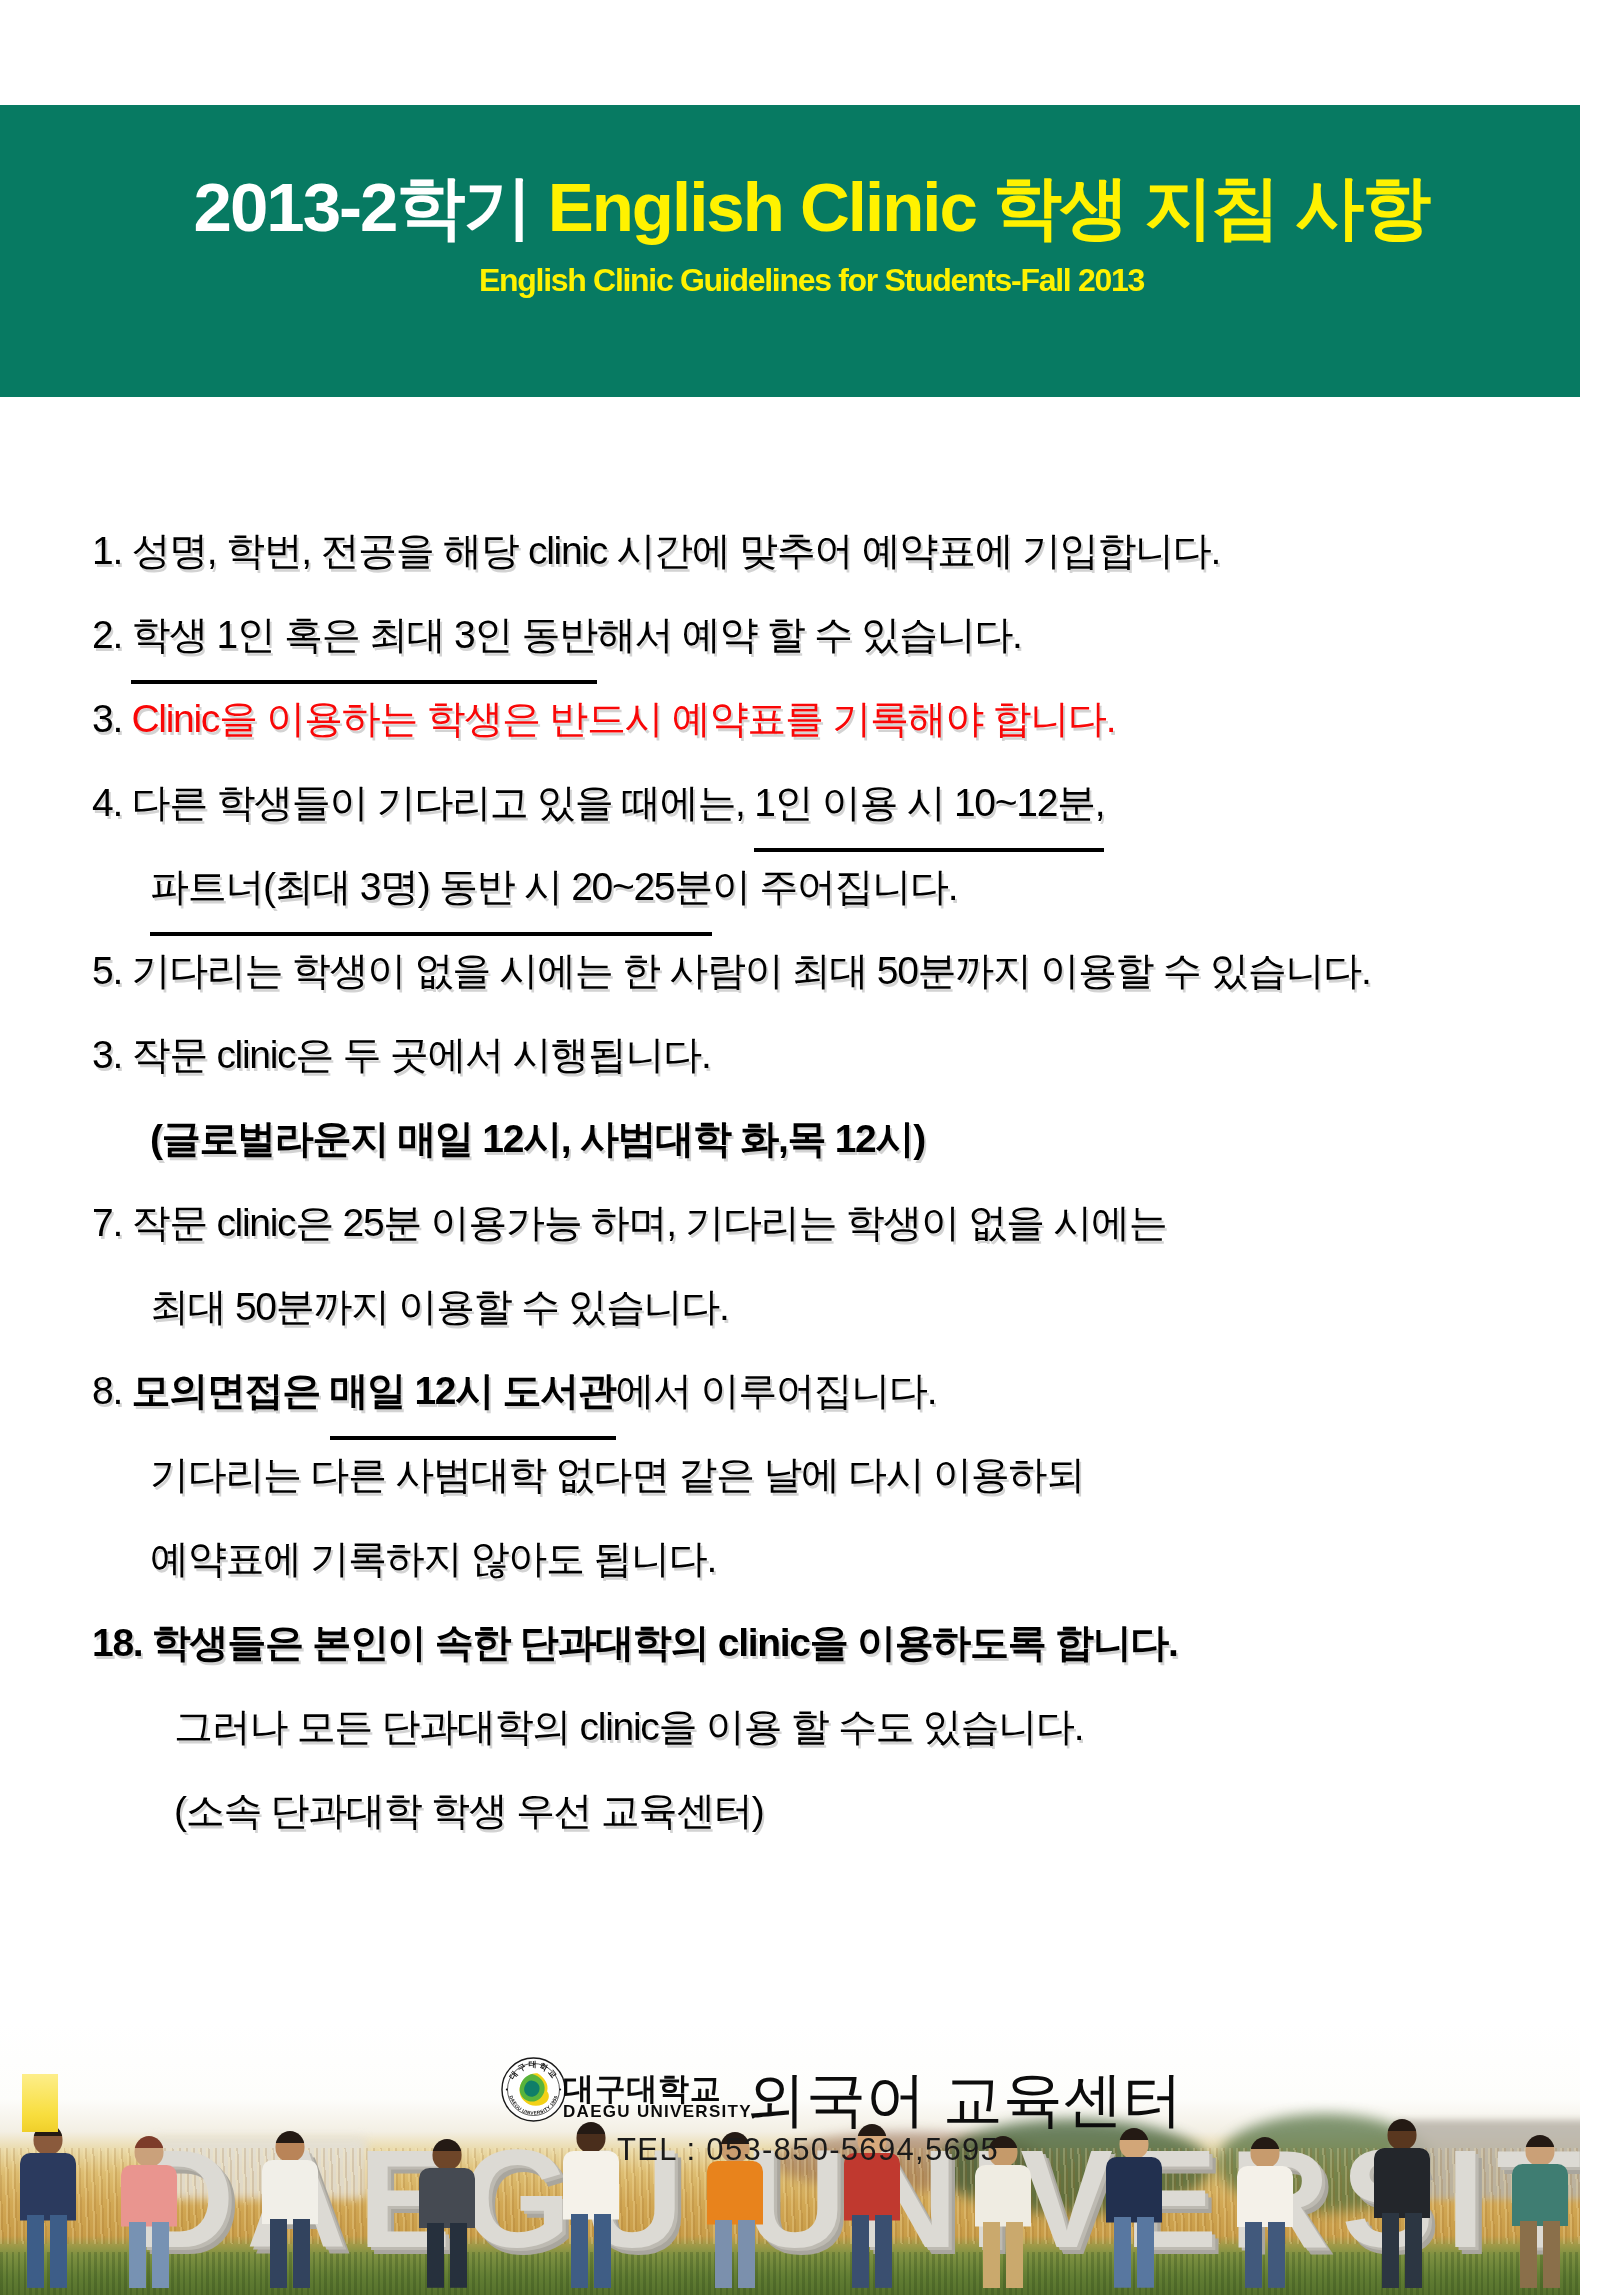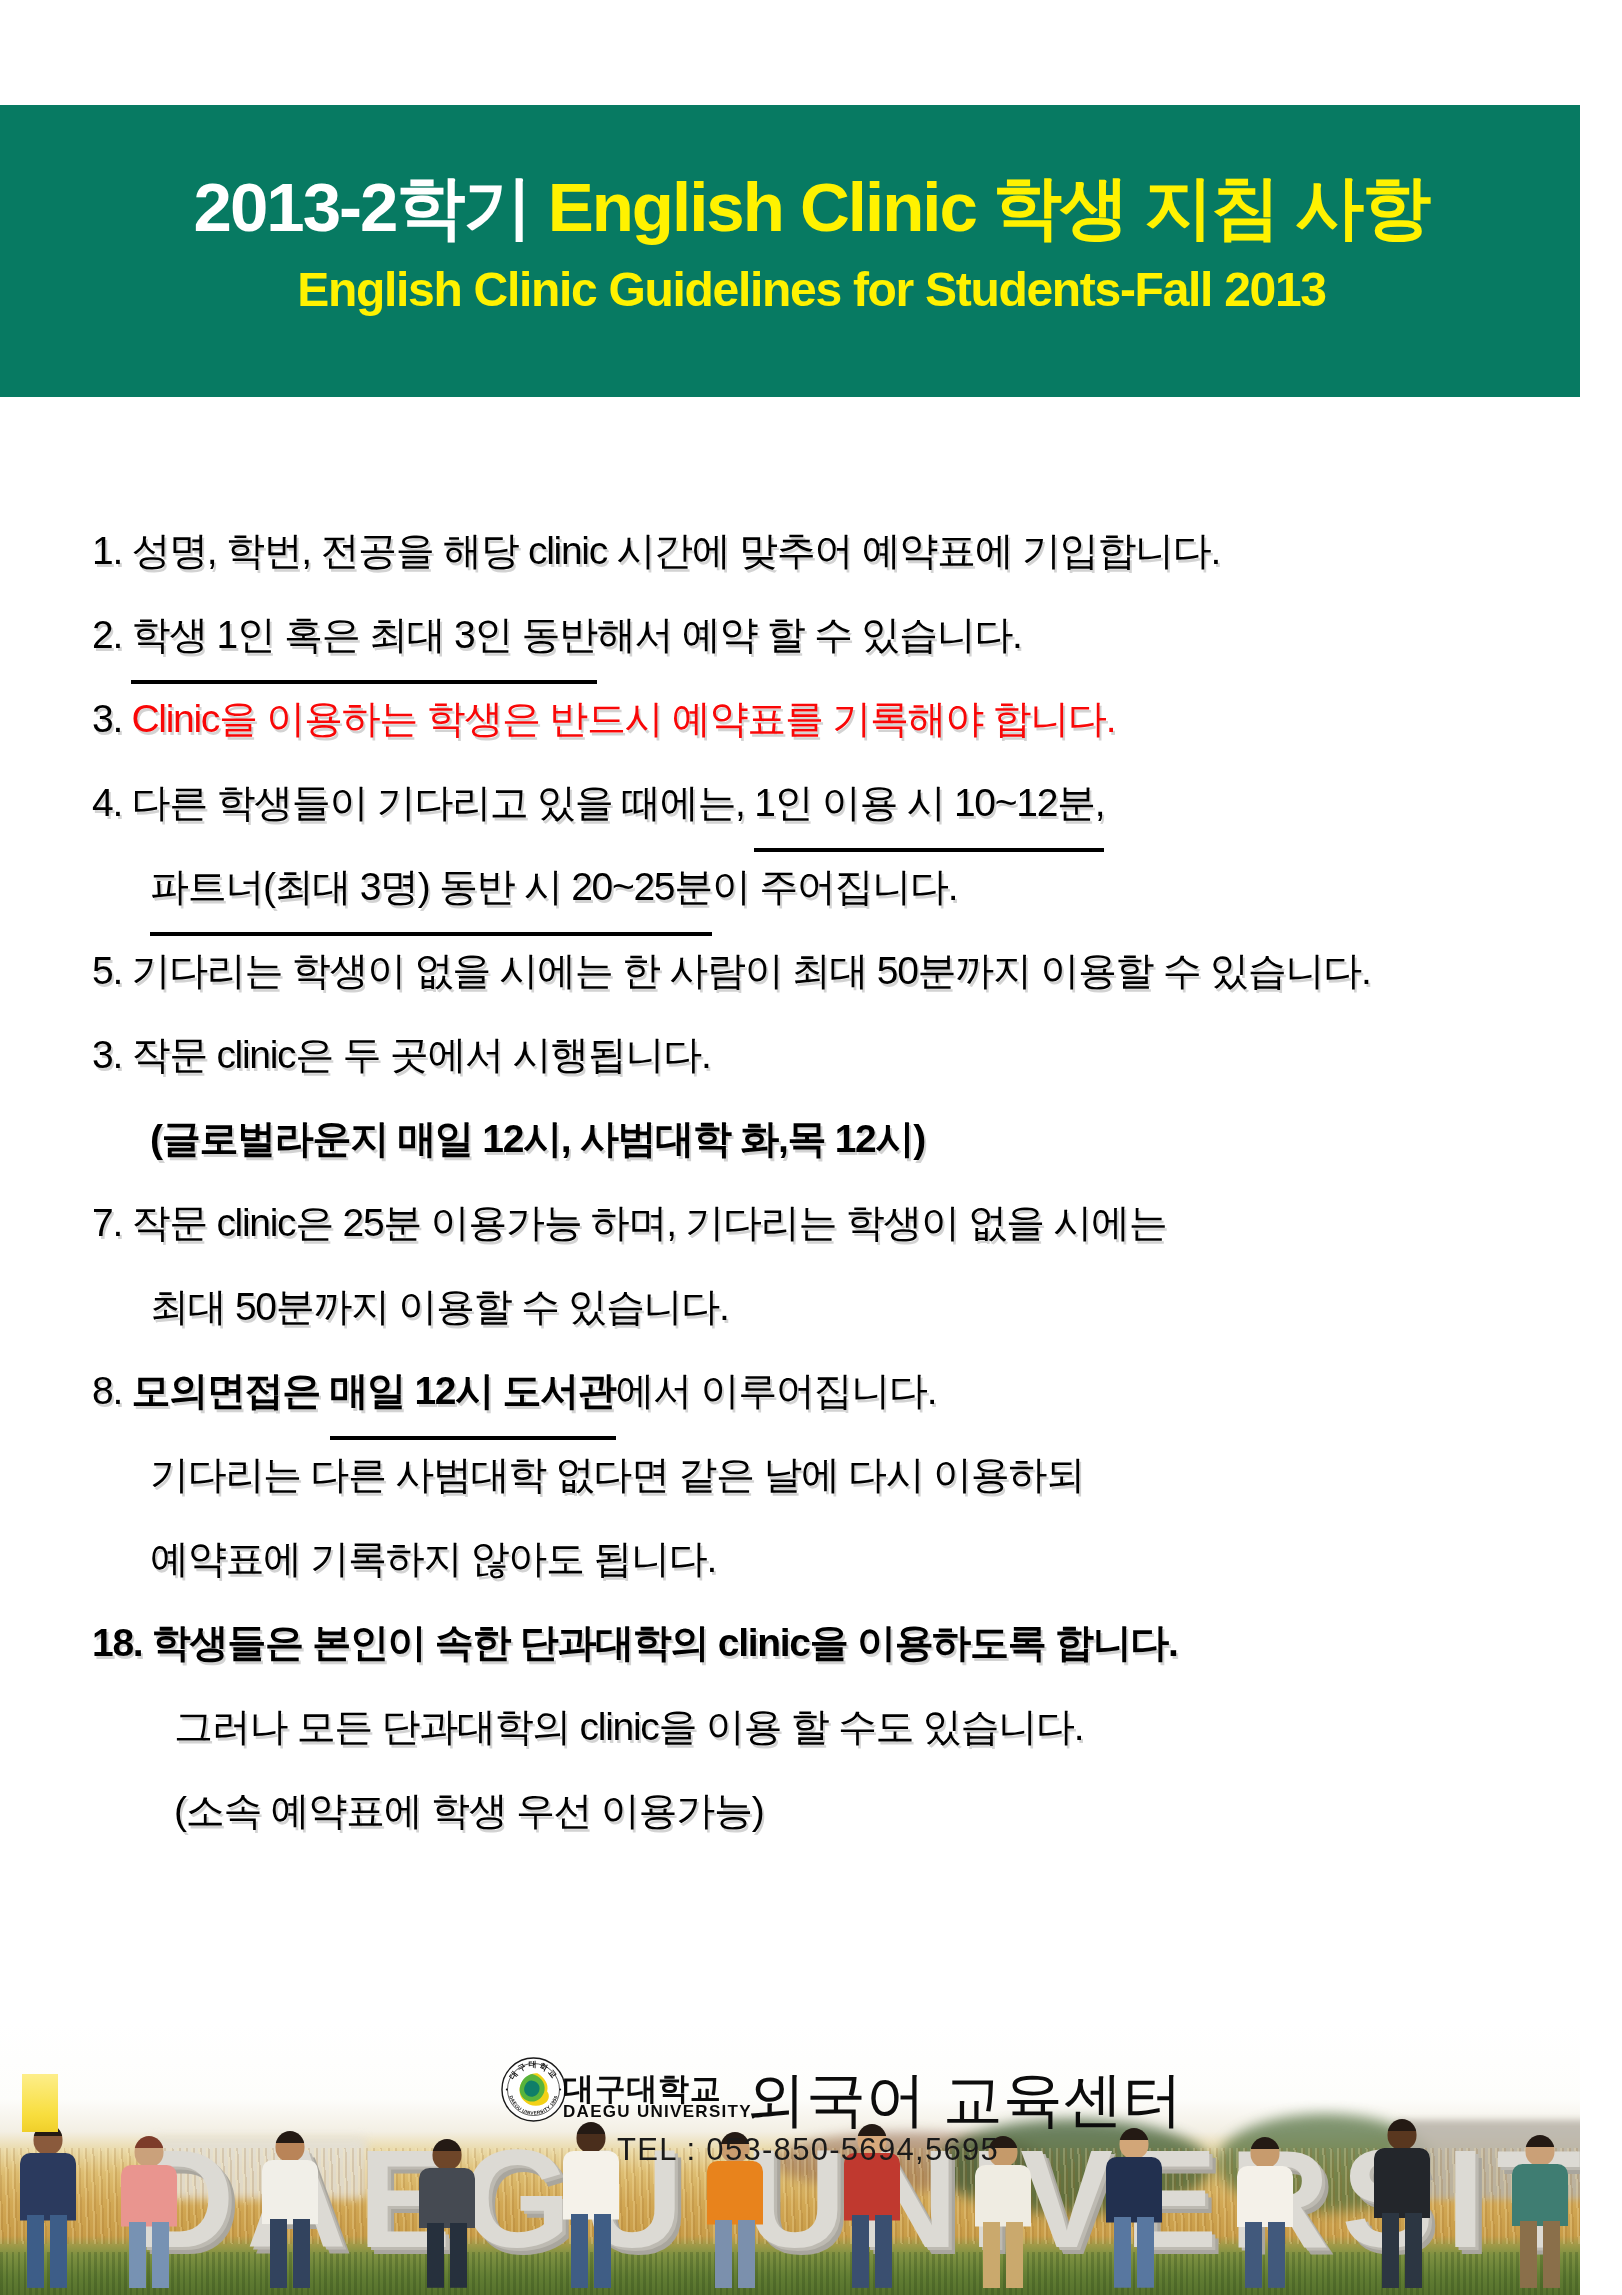--- a/index.html
+++ b/index.html
@@ -12,21 +12,21 @@
     position:absolute;top:105px;left:0;width:1623px;height:292px;
     background:var(--banner-green,#077a62);text-align:center;
   }
   .title-line1{
     margin-top:63px;font-size:69px;font-weight:800;letter-spacing:-2px;
     line-height:1.15;white-space:nowrap;
   }
   .title-line1 .t-white{color:#ffffff;}
   .title-line1 .t-yellow{color:var(--title-yellow,#fff200);}
   .title-line2{
-    margin-top:14.4px;font-size:48px;font-weight:800;letter-spacing:-1.3px;
+    margin-top:14.4px;font-size:32px;font-weight:800;letter-spacing:-1.3px;
     color:var(--title-yellow,#fff200);white-space:nowrap;
   }
   
   .guidelines{
     position:absolute;top:509px;left:92px;width:1479px;
   }
   .gline{
     height:84px;line-height:84px;white-space:nowrap;
     font-size:39px;letter-spacing:-1.3px;
     text-shadow:2px 2.6px 0 rgba(110,110,110,0.30);
@@ -113,21 +113,21 @@
       <div class="gline indent-0"><span>5. 기다리는 학생이 없을 시에는 한 사람이 최대 50분까지 이용할 수 있습니다.</span></div>
       <div class="gline indent-0"><span>3. 작문 clinic은 두 곳에서 시행됩니다.</span></div>
       <div class="gline indent-1"><span class="b">(글로벌라운지 매일 12시, 사범대학 화,목 12시)</span></div>
       <div class="gline indent-0"><span>7. 작문 clinic은 25분 이용가능 하며, 기다리는 학생이 없을 시에는</span></div>
       <div class="gline indent-1"><span>최대 50분까지 이용할 수 있습니다.</span></div>
       <div class="gline indent-0"><span>8. </span><span class="b">모의면접은 </span><span class="u b">매일 12시 도서관</span><span>에서 이루어집니다.</span></div>
       <div class="gline indent-1"><span>기다리는 다른 사범대학 없다면 같은 날에 다시 이용하되</span></div>
       <div class="gline indent-1"><span>예약표에 기록하지 않아도 됩니다.</span></div>
       <div class="gline indent-0"><span class="b">18. 학생들은 본인이 속한 단과대학의 clinic을 이용하도록 합니다.</span></div>
       <div class="gline indent-2"><span>그러나 모든 단과대학의 clinic을 이용 할 수도 있습니다.</span></div>
-      <div class="gline indent-2"><span>(소속 예약표에 학생 우선 이용가능)</span></div>
+      <div class="gline indent-2"><span>(소속 단과대학 학생 우선 교육센터)</span></div>
     </main>
 
   <footer class="photo">
     <div class="blob bldg-left"></div>
     <div class="blob roof"></div>
     <div class="blob tree-1"></div>
     <div class="blob tree-2"></div>
     <div class="blob bldg-right"></div>
     <div class="wheat-tex"></div>
     <div class="grass-tex"></div>

